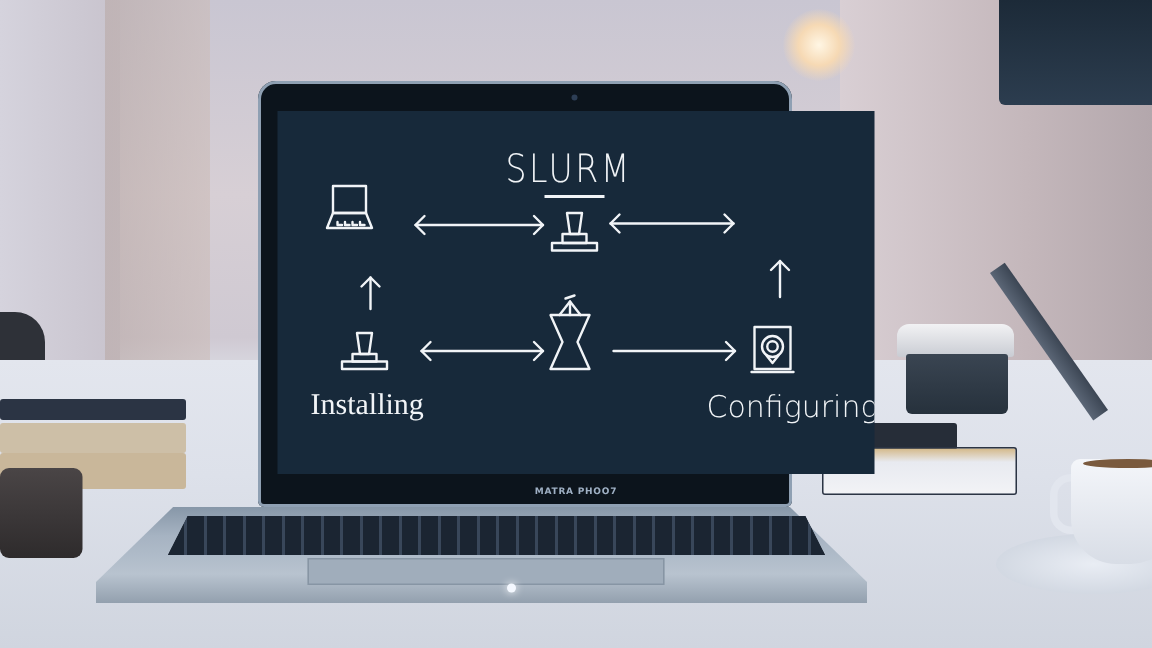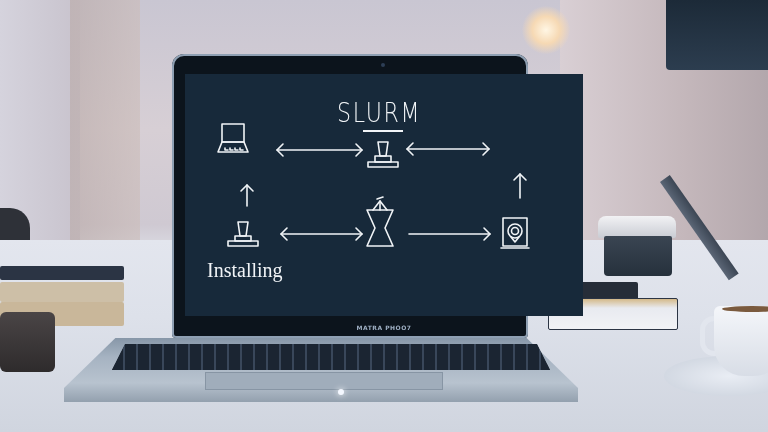--- a/index.html
+++ b/index.html
@@ -151,15 +151,16 @@
           <circle cx="330" cy="157" r="3.5"></circle>
         <path d="M326 163 l4 5 l4 -5"></path>
       </g>
     </svg>
 
     <div class="dg title">SLURM</div>
     <div class="title-underline"></div>
 
 
     <div class="dg label" style="left:22px;top:185px;font-family:Liberation Serif, serif;">Installing</div>
+    <div class="dg label" style="left:286px;top:185px;">Configuring</div>
   </div>
   <div class="bezel-label">MATRA PHOO7</div>
 </div>
 
 </body></html>

